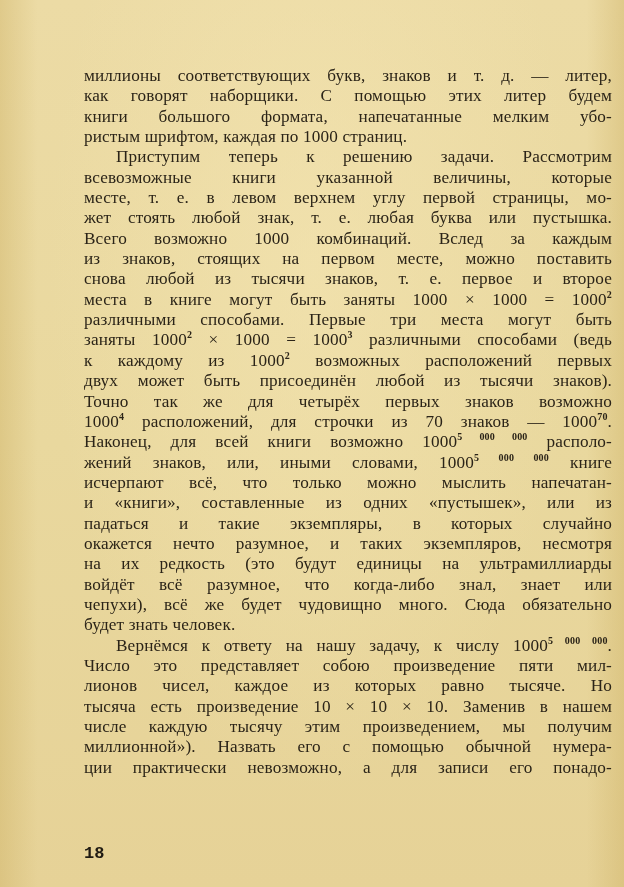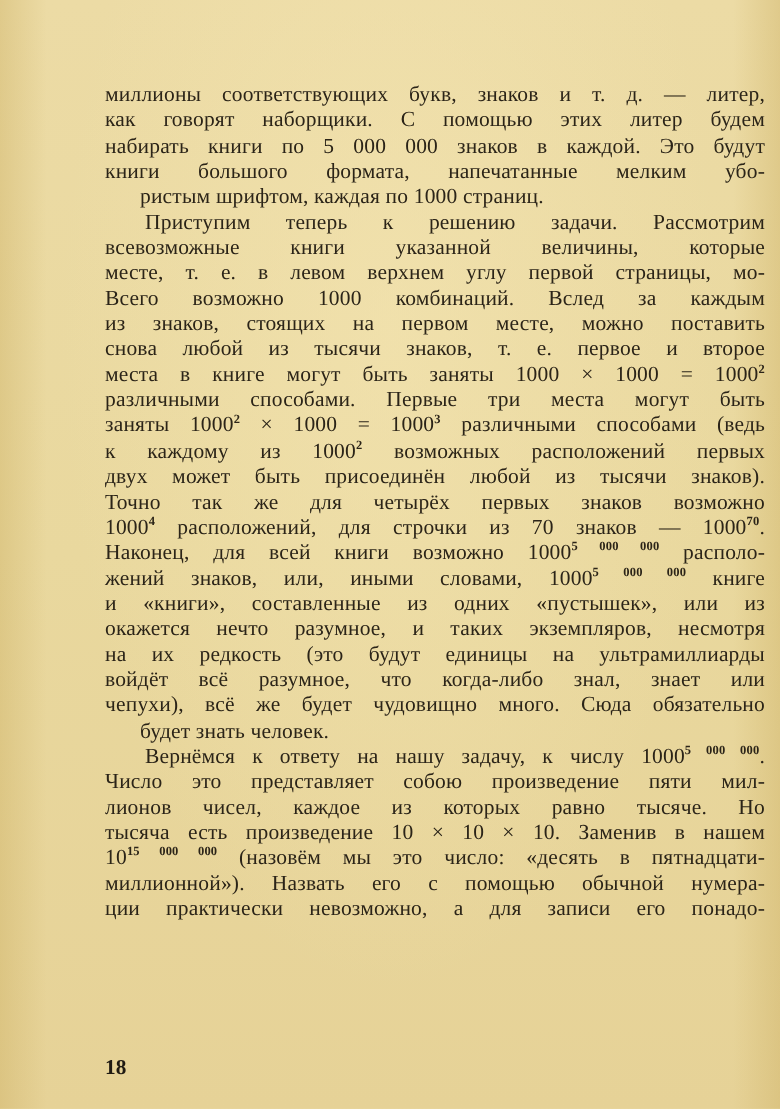--- a/index.html
+++ b/index.html
@@ -30,72 +30,73 @@
     line-height: 20.35px;
     font-size: 17.2px;
     white-space: nowrap;
     text-align: justify;
     text-align-last: justify;
     letter-spacing: 0.15px;
     overflow: visible;
   }
   .line.last {
     text-align-last: left;
-    margin-left: 28px;
   }
   .line.indent {
     padding-left: 32px;
   }
   sup {
     font-size: 10px;
     line-height: 0;
     vertical-align: 7px;
     font-weight: bold;
   }
   .page-number {
     position: absolute;
     left: 84px;
     top: 844px;
     font-size: 17px;
     font-weight: bold;
-    font-family: Liberation Serif, serif;
+    font-family: Liberation Mono, monospace;
     color: #1f1a12;
   }
 </style>
 </head>
 <body>
 
 <div class="page" id="page-text">
     <div class="line"><span>миллионы соответствующих букв, знаков и т. д. — литер,</span></div>
     <div class="line"><span>как говорят наборщики. С помощью этих литер будем</span></div>
-    <div class="line"><span>набирать книги по 5 000 000 знаков в каждой. Это будут</span></div>
     <div class="line"><span>книги большого формата, напечатанные мелким убо-</span></div>
     <div class="line last"><span>ристым шрифтом, каждая по 1000 страниц.</span></div>
     <div class="line indent"><span>Приступим теперь к решению задачи. Рассмотрим</span></div>
     <div class="line"><span>всевозможные книги указанной величины, которые</span></div>
     <div class="line"><span>месте, т. е. в левом верхнем углу первой страницы, мо-</span></div>
+    <div class="line"><span>жет стоять любой знак, т. е. любая буква или пустышка.</span></div>
     <div class="line"><span>Всего возможно 1000 комбинаций. Вслед за каждым</span></div>
     <div class="line"><span>из знаков, стоящих на первом месте, можно поставить</span></div>
     <div class="line"><span>снова любой из тысячи знаков, т. е. первое и второе</span></div>
     <div class="line"><span>места в книге могут быть заняты 1000 × 1000 = 1000</span><sup>2</sup></div>
     <div class="line"><span>различными способами. Первые три места могут быть</span></div>
     <div class="line"><span>заняты 1000</span><sup>2</sup><span> × 1000 = 1000</span><sup>3</sup><span> различными способами (ведь</span></div>
     <div class="line"><span>к каждому из 1000</span><sup>2</sup><span> возможных расположений первых</span></div>
     <div class="line"><span>двух может быть присоединён любой из тысячи знаков).</span></div>
     <div class="line"><span>Точно так же для четырёх первых знаков возможно</span></div>
     <div class="line"><span>1000</span><sup>4</sup><span> расположений, для строчки из 70 знаков — 1000</span><sup>70</sup><span>.</span></div>
     <div class="line"><span>Наконец, для всей книги возможно 1000</span><sup>5 000 000</sup><span> располо-</span></div>
     <div class="line"><span>жений знаков, или, иными словами, 1000</span><sup>5 000 000</sup><span> книге</span></div>
+    <div class="line"><span>исчерпают всё, что только можно мыслить напечатан-</span></div>
     <div class="line"><span>и «книги», составленные из одних «пустышек», или из</span></div>
+    <div class="line"><span>падаться и такие экземпляры, в которых случайно</span></div>
     <div class="line"><span>окажется нечто разумное, и таких экземпляров, несмотря</span></div>
     <div class="line"><span>на их редкость (это будут единицы на ультрамиллиарды</span></div>
     <div class="line"><span>войдёт всё разумное, что когда-либо знал, знает или</span></div>
     <div class="line"><span>чепухи), всё же будет чудовищно много. Сюда обязательно</span></div>
     <div class="line last"><span>будет знать человек.</span></div>
     <div class="line indent"><span>Вернёмся к ответу на нашу задачу, к числу 1000</span><sup>5 000 000</sup><span>.</span></div>
     <div class="line"><span>Число это представляет собою произведение пяти мил-</span></div>
     <div class="line"><span>лионов чисел, каждое из которых равно тысяче. Но</span></div>
     <div class="line"><span>тысяча есть произведение 10 × 10 × 10. Заменив в нашем</span></div>
-    <div class="line"><span>10</span><sup>15 000 000</sup><span> (назовём мы это число: «десять в пятнадцати-</span></div>
+    <div class="line"><span>числе каждую тысячу этим произведением, мы получим</span></div>
     <div class="line"><span>миллионной»). Назвать его с помощью обычной нумера-</span></div>
     <div class="line"><span>ции практически невозможно, а для записи его понадо-</span></div>
   </div>
 <div class="page-number">18</div>
 
 </body></html>

